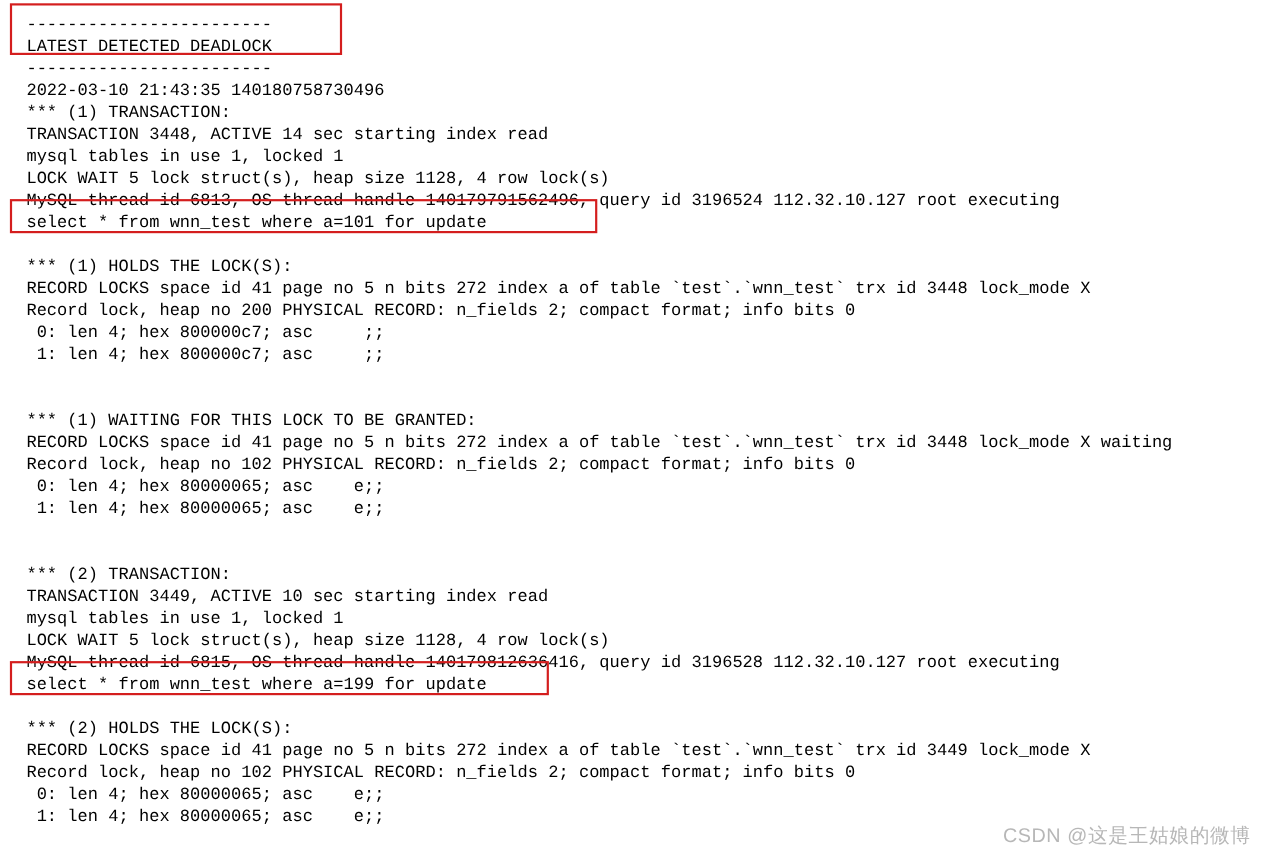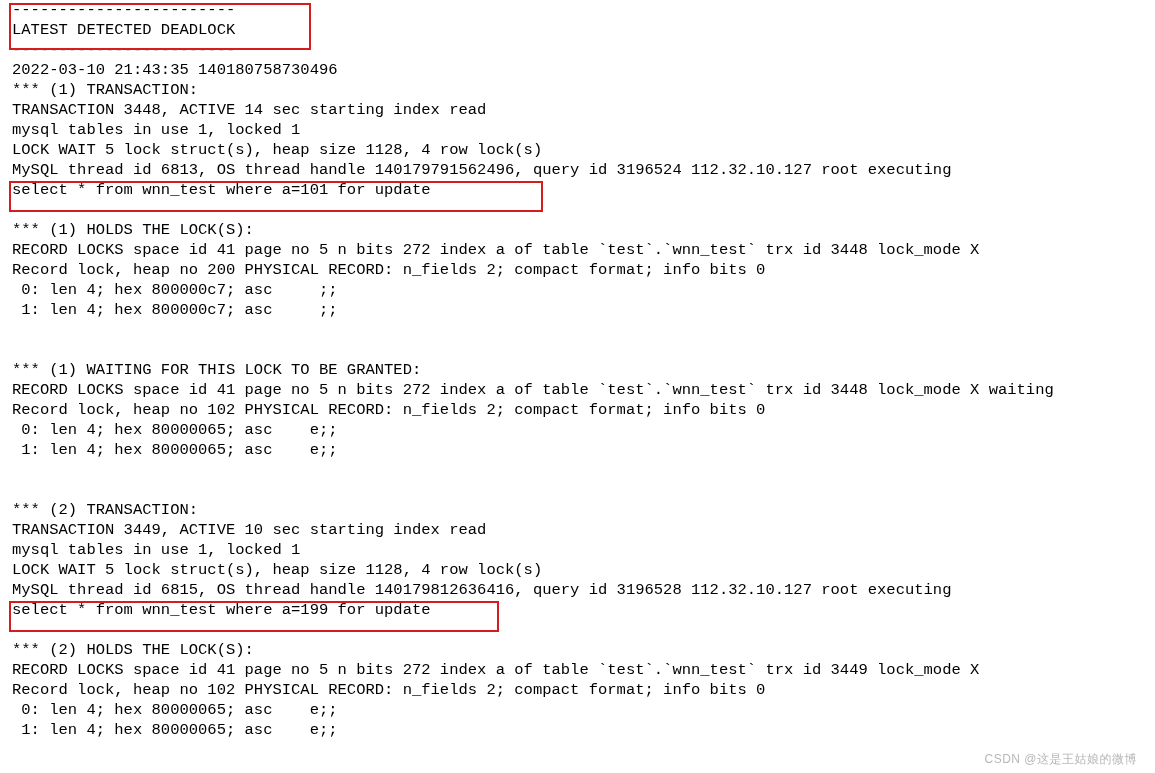--- a/index.html
+++ b/index.html
@@ -9,37 +9,37 @@
     font-family: "Courier New", Courier, monospace;
     font-size: 15.5px;
     line-height: 20px;
     color: #000;
     width: 1155px;
     height: 773px;
     overflow: hidden;
     position: relative;
   }
   pre {
-    margin: 0;
+    margin: 12px;
     padding: 0 12px;
     white-space: pre;
     font-family: inherit;
   }
   .box {
     position: absolute;
     border: 2px solid #d41e1e;
     background: transparent;
     pointer-events: none;
   }
   .watermark {
     position: absolute;
     right: 18px;
     bottom: 4px;
     font-family: "PingFang SC", "Microsoft YaHei", sans-serif;
-    font-size: 12px;
+    font-size: 18px;
     color: rgba(170,170,170,0.85);
     letter-spacing: 0.5px;
   }
 </style>
 </head>
 <body>
 
 <pre><span>------------------------</span>
 <span>LATEST DETECTED DEADLOCK</span>
 <span>------------------------</span>

